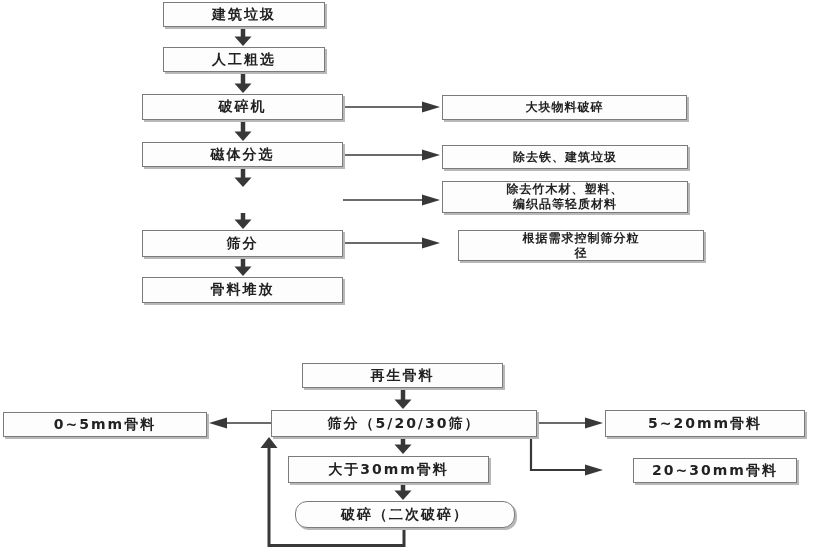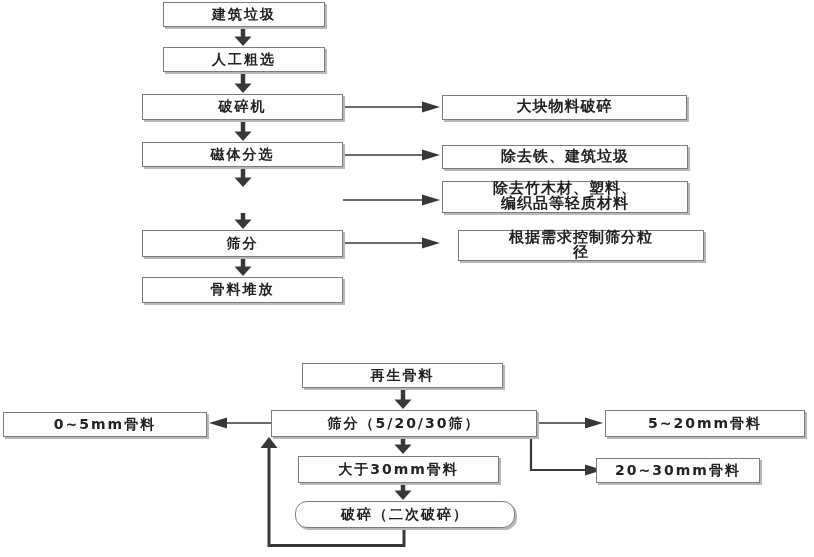--- a/index.html
+++ b/index.html
@@ -27,24 +27,23 @@
     justify-content: center;
     text-align: center;
     font-weight: bold;
     font-size: 14px;
     letter-spacing: 2px;
     color: #222222;
     line-height: 1.1;
     white-space: nowrap;
   }
   .node.note {
-    font-size: 15px;
+    font-size: 12px;
     letter-spacing: 1px;
     line-height: 15px;
-    font-family: Liberation Mono, monospace;
   }
   svg.arrows {
     position: absolute;
     left: 0; top: 0;
     width: 814px;
     height: 557px;
   }
 </style>
 </head>
 <body>
@@ -152,23 +151,23 @@
 
   <div class="node note" style="left:442px; top:230px; width:246px; height:31px;margin-left:16px;">
     <span>根据需求控制筛分粒</span>
     <span>径</span>
   </div>
 
   <div class="node" style="left:302px; top:363px; width:201px; height:25px;">再生骨料</div>
 
   <div class="node" style="left:271px; top:410px; width:266px; height:27px;">筛分（5/20/30筛）</div>
 
-  <div class="node" style="left:298px; top:456px; width:201px; height:27px;">大于30mm骨料</div>
+  <div class="node" style="left:288px; top:456px; width:201px; height:27px;">大于30mm骨料</div>
 
   <div class="node" style="left:295px; top:501px; width:220px; height:27px;border-radius:12px;">破碎（二次破碎）</div>
 
   <div class="node" style="left:3px; top:412px; width:204px; height:25px;">0~5mm骨料</div>
 
   <div class="node" style="left:605px; top:410px; width:200px; height:27px;">5~20mm骨料</div>
 
-  <div class="node" style="left:596px; top:458px; width:164px; height:25px;">20~30mm骨料</div>
+  <div class="node" style="left:633px; top:458px; width:164px; height:25px;">20~30mm骨料</div>
 
 </div>
 
 </body></html>

